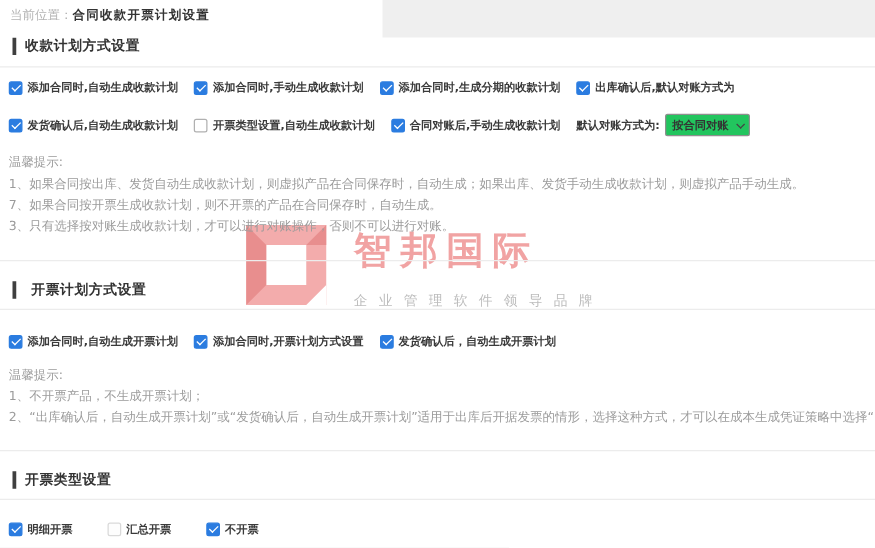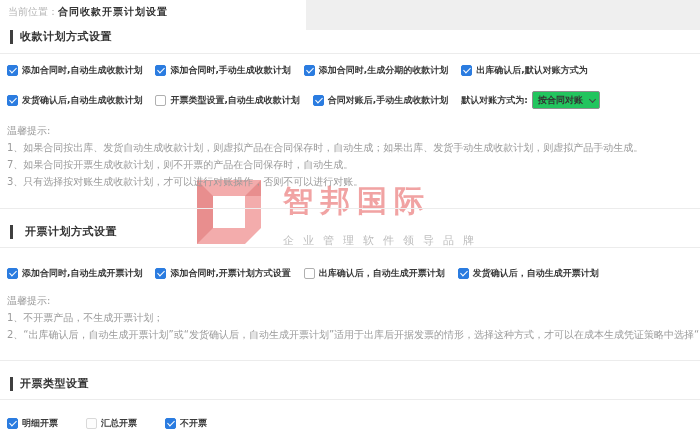--- a/index.html
+++ b/index.html
@@ -166,24 +166,20 @@
   <div class="cb-row" style="margin-top:19px;">
     <label class="cb-item">
       <span class="cb checked"></span>
       <span class="cb-label">添加合同时,自动生成开票计划</span>
     </label>
     <label class="cb-item">
       <span class="cb checked"></span>
       <span class="cb-label">添加合同时,开票计划方式设置</span>
     </label>
     <label class="cb-item">
-      <span class="cb"></span>
-      <span class="cb-label">出库确认后，自动生成开票计划</span>
-    </label>
-    <label class="cb-item">
       <span class="cb checked"></span>
       <span class="cb-label">发货确认后，自动生成开票计划</span>
     </label>
   </div>
 
   <div class="tips" style="margin-top:12px;">
     <div>温馨提示:</div>
     <div>1、不开票产品，不生成开票计划；</div>
     <div>2、“出库确认后，自动生成开票计划”或“发货确认后，自动生成开票计划”适用于出库后开据发票的情形，选择这种方式，才可以在成本生成凭证策略中选择“以实际开票生成凭证”。</div>
   </div>

